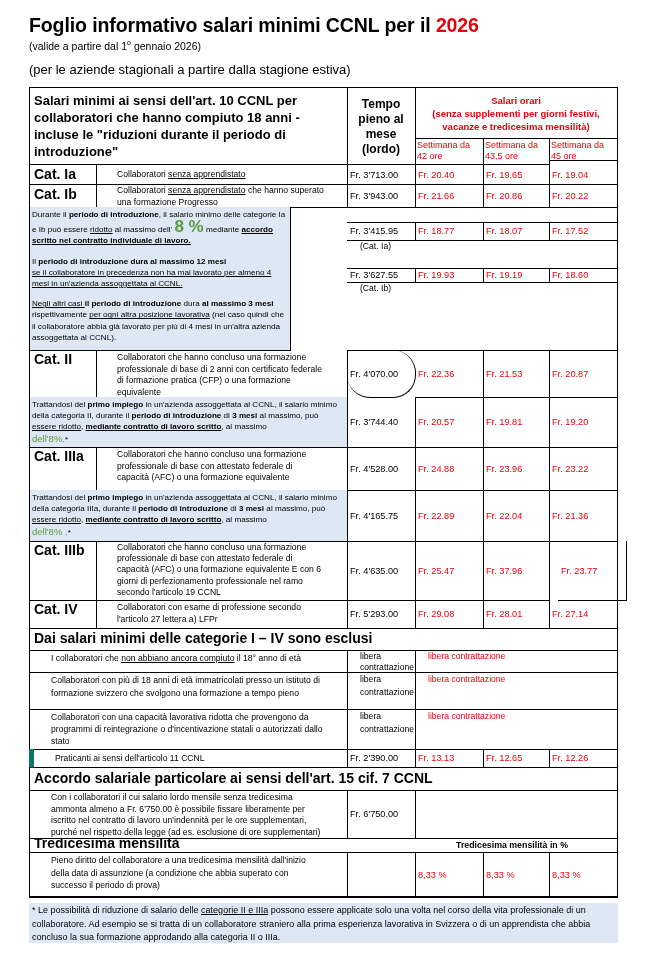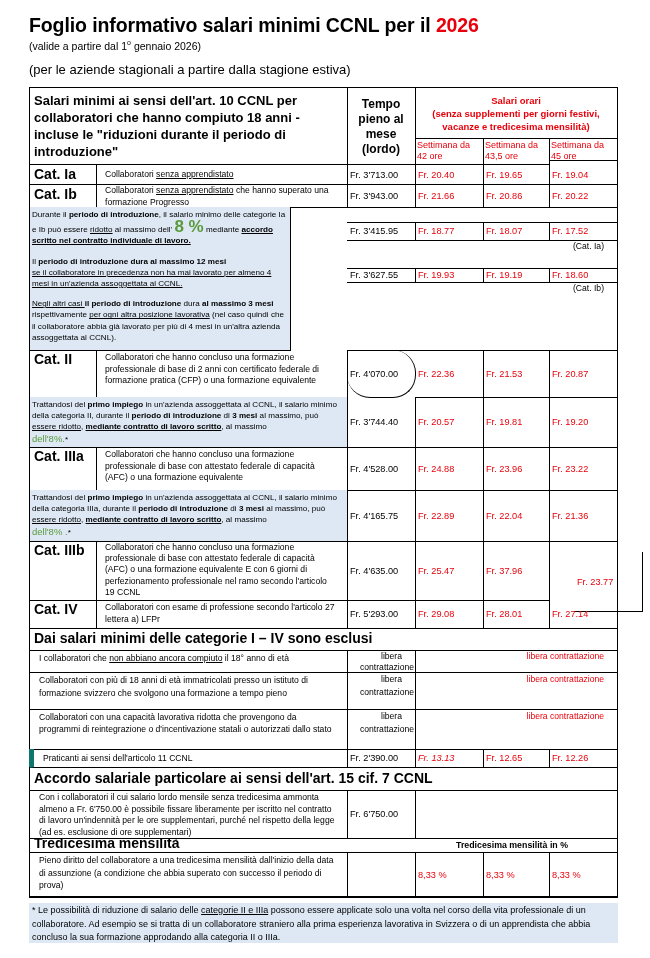--- a/index.html
+++ b/index.html
@@ -13,30 +13,30 @@
   .sub2 { left:29px; top:62px; font-size:13px; white-space:nowrap; }
 
   .frame { left:29px; top:87px; width:589px; height:810px; border:1px solid #000; box-sizing:border-box; }
   .cell { position:absolute; box-sizing:border-box; border-right:1px solid #000; border-bottom:1px solid #000; overflow:hidden; }
   .blue { background:#dde8f4; }
   .hdr-main { font-size:13px; font-weight:bold; line-height:17px; padding:4px 4px; }
   .hdr-tempo { font-size:12px; font-weight:bold; line-height:15px; text-align:center; padding-top:9px; }
   .hdr-orari { font-size:9.5px; font-weight:bold; color:#e8000b; text-align:center; line-height:13px; padding-top:6px; }
   .hdr-week { font-size:9px; color:#e8000b; line-height:11px; padding:2px 2px; }
   .cat { font-size:14px; font-weight:bold; padding:1px 4px; line-height:17px; }
-  .desc { font-size:8.6px; line-height:11.5px; padding:2px 9px; }
+  .desc { font-size:8.6px; line-height:11.5px; padding:2px 21px; }
   .num { font-size:9.2px; padding:0 3px; display:flex; align-items:center; }
   .red { color:#e8000b; }
   .intro { font-size:8.1px; line-height:11.2px; padding:2px 2px; }
   .intro b { font-weight:bold; }
   .intro u { text-decoration:underline; }
   .green { color:#5a9a3c; }
   .big8 { font-size:17px; font-weight:bold; color:#5a9a3c; }
   .section { font-size:14px; font-weight:bold; padding:1px 4px; line-height:19px; }
-  .small-label { font-size:8.6px; line-height:11px; padding:1px 13px;text-align:right; }
+  .small-label { font-size:8.6px; line-height:11px; padding:1px 13px; }
   .foot { left:29px; top:903px; width:589px; height:40px; background:#dde8f4; font-size:9px; line-height:13.5px; padding:1px 3px; box-sizing:border-box; }
   u { text-decoration:underline; }
 </style>
 </head>
 <body>
 
 <div class="abs title"><span>Foglio informativo salari minimi CCNL per il </span><span class="yr">2026</span></div>
 <div class="abs sub1"><span>(valide a partire dal 1</span><sup>o</sup><span> gennaio 2026)</span></div>
 <div class="abs sub2">(per le aziende stagionali a partire dalla stagione estiva)</div>
 
@@ -115,21 +115,21 @@
 <div class="cell num" style="left:347px;top:490px;width:69px;height:52px;">Fr. 4'165.75</div>
 <div class="cell num red" style="left:415px;top:490px;width:69px;height:52px;">Fr. 22.89</div>
 <div class="cell num red" style="left:483px;top:490px;width:67px;height:52px;">Fr. 22.04</div>
 <div class="cell num red" style="left:549px;top:490px;width:69px;height:52px;">Fr. 21.36</div>
 
 <div class="cell cat" style="left:29px;top:541px;width:68px;height:60px;border-left:1px solid #000;">Cat. IIIb</div>
 <div class="cell desc" style="left:96px;top:541px;width:252px;height:60px;padding-top:1px;line-height:11.2px;">Collaboratori che hanno concluso una formazione professionale di base con attestato federale di capacità (AFC) o una formazione equivalente E con 6 giorni di perfezionamento professionale nel ramo secondo l'articolo 19 CCNL</div>
 <div class="cell num" style="left:347px;top:541px;width:69px;height:60px;">Fr. 4'635.00</div>
 <div class="cell num red" style="left:415px;top:541px;width:69px;height:60px;">Fr. 25.47</div>
 <div class="cell num red" style="left:483px;top:541px;width:67px;height:60px;">Fr. 37.96</div>
-<div class="cell num red" style="left:574px;top:541px;width:69px;height:60px;margin-top:11px;">Fr. 23.77</div>
+<div class="cell num red" style="left:558px;top:541px;width:69px;height:60px;">Fr. 23.77</div>
 
 <div class="cell cat" style="left:29px;top:600px;width:68px;height:29px;border-left:1px solid #000;">Cat. IV</div>
 <div class="cell desc" style="left:96px;top:600px;width:252px;height:29px;">Collaboratori con esame di professione secondo l'articolo 27 lettera a) LFPr</div>
 <div class="cell num" style="left:347px;top:600px;width:69px;height:29px;">Fr. 5'293.00</div>
 <div class="cell num red" style="left:415px;top:600px;width:69px;height:29px;">Fr. 29.08</div>
 <div class="cell num red" style="left:483px;top:600px;width:67px;height:29px;">Fr. 28.01</div>
 <div class="cell num red" style="left:549px;top:600px;width:69px;height:29px;">Fr. 27.14</div>
 
 <div class="cell section" style="left:29px;top:628px;width:589px;height:23px;border-left:1px solid #000;">Dai salari minimi delle categorie I – IV sono esclusi</div>
 
@@ -140,21 +140,21 @@
 <div class="cell desc" style="left:29px;top:672px;width:319px;height:38px;border-left:1px solid #000;line-height:13px;">Collaboratori con più di 18 anni di età immatricolati presso un istituto di formazione svizzero che svolgono una formazione a tempo pieno</div>
 <div class="cell small-label" style="left:347px;top:672px;width:69px;height:38px;line-height:13px;">libera contrattazione</div>
 <div class="cell small-label red" style="left:415px;top:672px;width:203px;height:38px;line-height:13px;">libera contrattazione</div>
 
 <div class="cell desc" style="left:29px;top:709px;width:319px;height:41px;border-left:1px solid #000;line-height:12px;">Collaboratori con una capacità lavorativa ridotta che provengono da programmi di reintegrazione o d'incentivazione statali o autorizzati dallo stato</div>
 <div class="cell small-label" style="left:347px;top:709px;width:69px;height:41px;line-height:13px;">libera contrattazione</div>
 <div class="cell small-label red" style="left:415px;top:709px;width:203px;height:41px;line-height:13px;">libera contrattazione</div>
 
 <div class="cell desc" style="left:29px;top:749px;width:319px;height:19px;border-left:5px solid #0f766e;padding-top:4px;">Praticanti ai sensi dell'articolo 11 CCNL</div>
 <div class="cell num" style="left:347px;top:749px;width:69px;height:19px;">Fr. 2'390.00</div>
-<div class="cell num red" style="left:415px;top:749px;width:69px;height:19px;font-style:italic;">Fr. 13.13</div>
+<div class="cell num red" style="left:415px;top:749px;width:69px;height:19px;">Fr. 13.13</div>
 <div class="cell num red" style="left:483px;top:749px;width:67px;height:19px;">Fr. 12.65</div>
 <div class="cell num red" style="left:549px;top:749px;width:69px;height:19px;">Fr. 12.26</div>
 
 <div class="cell section" style="left:29px;top:767px;width:589px;height:24px;border-left:1px solid #000;padding-top:2px;">Accordo salariale particolare ai sensi dell'art. 15 cif. 7 CCNL</div>
 
 <div class="cell desc" style="left:29px;top:790px;width:319px;height:49px;border-left:1px solid #000;">Con i collaboratori il cui salario lordo mensile senza tredicesima ammonta almeno a Fr. 6'750.00 è possibile fissare liberamente per iscritto nel contratto di lavoro un'indennità per le ore supplementari, purché nel rispetto della legge (ad es. esclusione di ore supplementari)</div>
 <div class="cell num" style="left:347px;top:790px;width:69px;height:49px;">Fr. 6'750.00</div>
 <div class="cell" style="left:415px;top:790px;width:203px;height:49px;"></div>
 
 <div class="cell" style="left:29px;top:838px;width:589px;height:15px;border-left:1px solid #000;">

